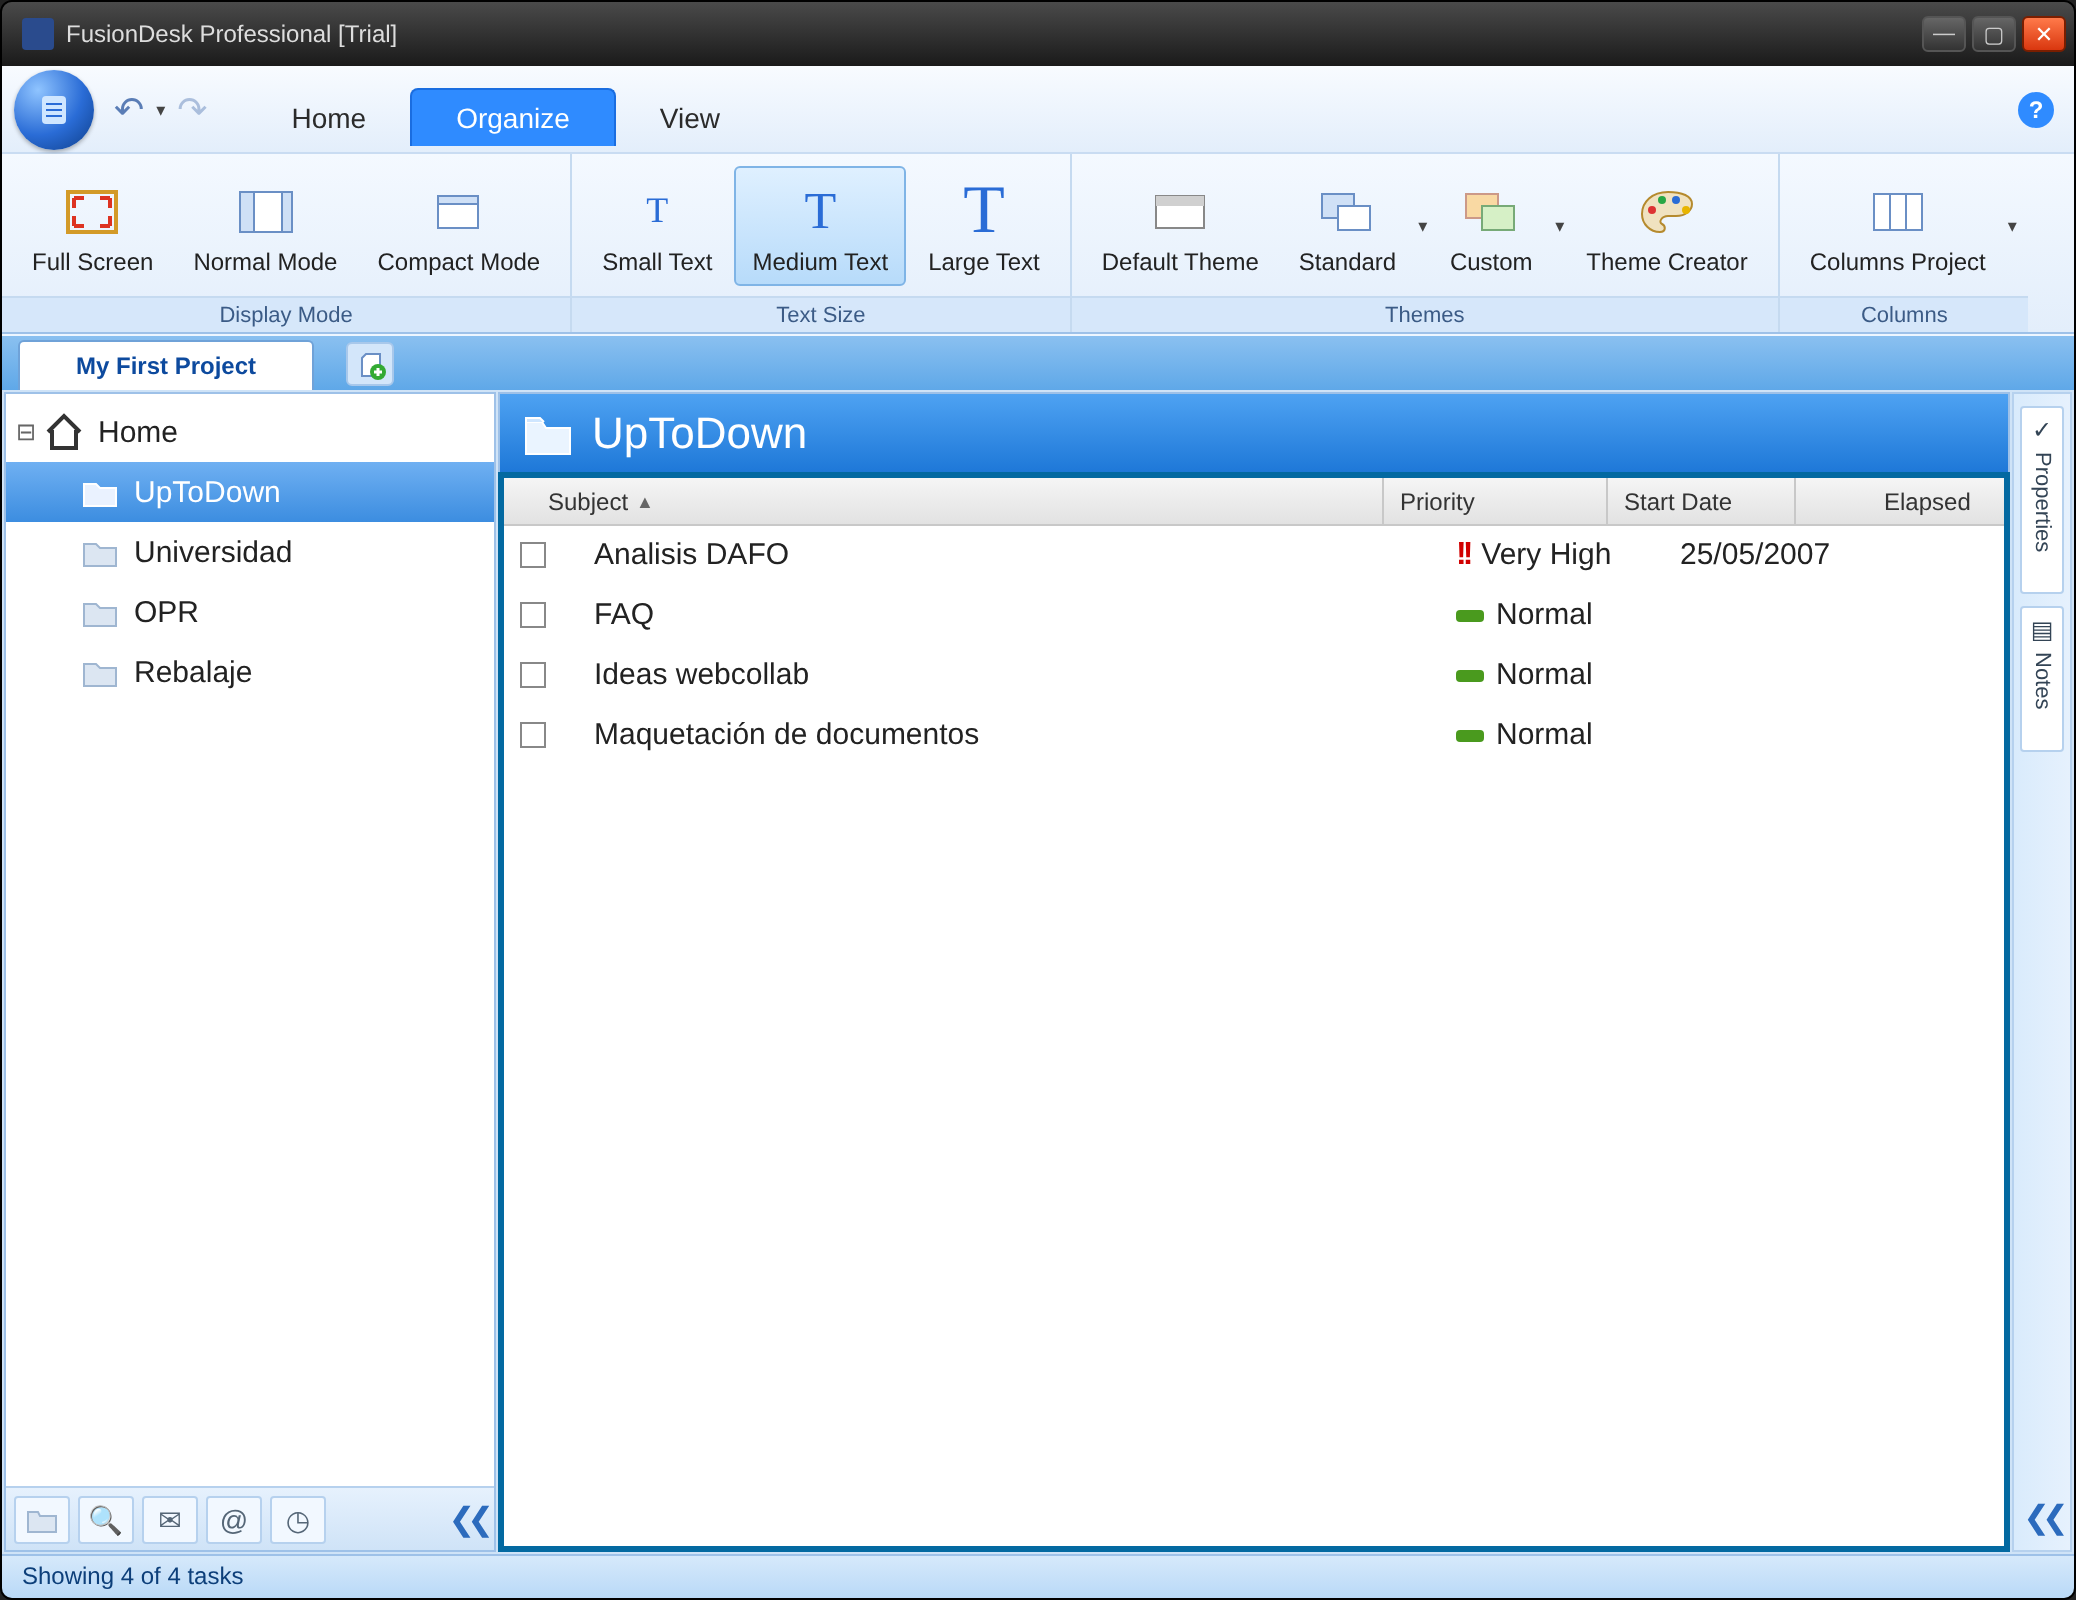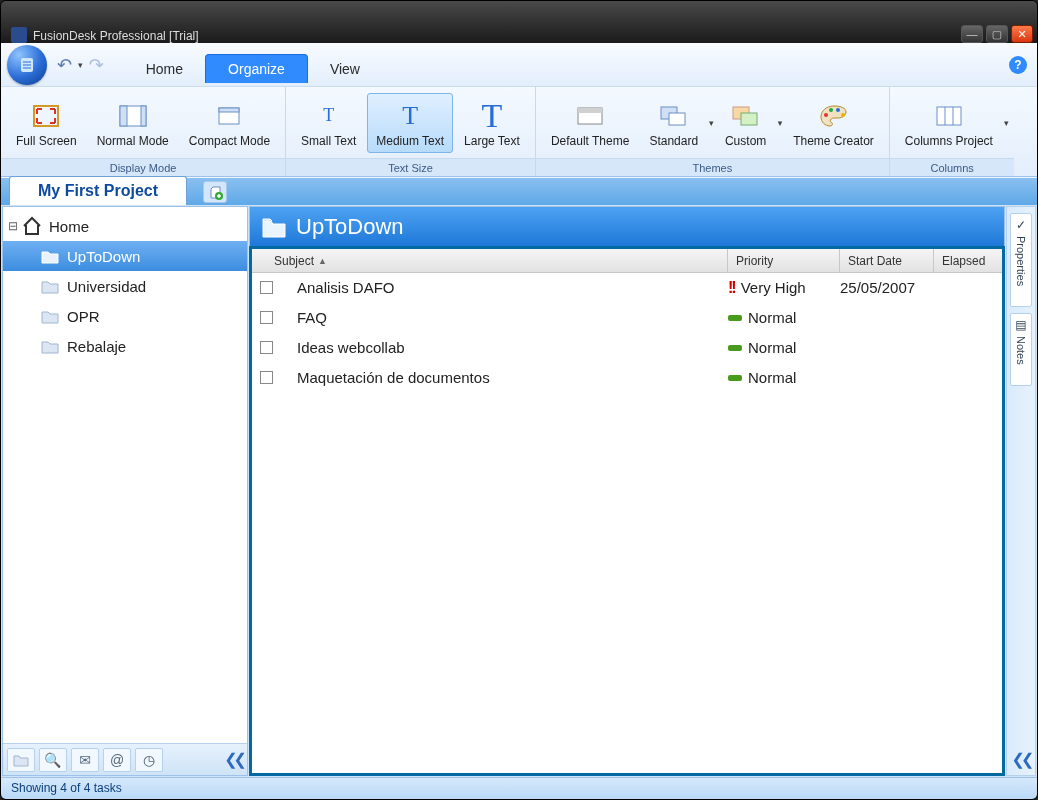--- a/index.html
+++ b/index.html
@@ -1,19 +1,19 @@
 <!DOCTYPE html>
 <html><head>
 <meta charset="utf-8">
 <style>
   * { box-sizing: border-box; margin: 0; padding: 0; }
   html, body { width: 1038px; height: 800px; font-family: "Segoe UI", Tahoma, Arial, sans-serif; font-size: 12px; overflow: hidden; background: #222; }
   .window { width: 1038px; height: 800px; display: flex; flex-direction: column; border: 1px solid #000; border-radius: 6px; overflow: hidden; }
   
-  .titlebar { height: 42px; background: linear-gradient(to bottom,#4a4a4a,#1a1a1a); display:flex; align-items:flex-end; color:#ddd; padding:0 4px; font-size:12px; }
+  .titlebar { height: 32px; background: linear-gradient(to bottom,#4a4a4a,#1a1a1a); display:flex; align-items:center; color:#ddd; padding:0 4px; font-size:12px; }
   .titlebar .app-icon { width:16px; height:16px; background:#2a4b8d; margin:0 6px; border-radius:2px; }
   .titlebar .title { flex:1; }
   .titlebar .winbtns { display:flex; gap:3px; }
   .winbtn { width:22px; height:18px; display:flex; align-items:center; justify-content:center; border-radius:3px; border:1px solid #555; background:linear-gradient(to bottom,#666,#333); color:#ccc; font-size:11px; }
   .winbtn.close { background:linear-gradient(to bottom,#ff7a4a,#d9370f); border-color:#7a1e00; color:#fff; }
   
   .ribbon-top { height:44px; background:linear-gradient(to bottom,#f8fbff,#e3eefb); display:flex; align-items:center; padding-left:4px; border-bottom:1px solid #c9dcf2; }
   .orb { width:40px; height:40px; border-radius:50%; background:radial-gradient(circle at 30% 25%,#8fc4ff,#2a6cd6 55%,#0d3d87); margin:2px 10px 2px 2px; display:flex; align-items:center; justify-content:center; color:#fff; font-size:18px; box-shadow:0 1px 2px rgba(0,0,0,.3); }
   .qat { display:flex; align-items:center; gap:6px; margin-right:20px; color:#5a7db6; font-size:18px; }
   .qat span { cursor:default; }
@@ -26,21 +26,21 @@
   .ribgroup .cap { height:18px; background:#d6e7fa; text-align:center; font-size:11px; color:#3b5b86; line-height:18px; border-top:1px solid #c5daf0; }
   .rbtn { display:flex; flex-direction:column; align-items:center; justify-content:center; padding:4px 8px; border:1px solid transparent; border-radius:3px; min-width:60px; font-size:12px; color:#222; }
   .rbtn.sel { background:linear-gradient(to bottom,#dff0ff,#b7dbfa); border-color:#7fb4e6; }
   .rbtn .ic { height:36px; display:flex; align-items:center; justify-content:center; font-size:26px; }
   .rbtn .ic.small { font-size:18px; }
   .rbtn .ic.big  { font-size:34px; }
   .rbtn .lab { white-space:nowrap; }
   .drop-ar { font-size:9px; color:#444; margin-left:2px; align-self:center; }
   
   .projstrip { height:28px; background:linear-gradient(to bottom,#8ac0f0,#5fa8e8); display:flex; align-items:flex-end; padding-left:8px; border-top:1px solid #eef6ff; }
-  .projtab { background:#fff; border:1px solid #6fa2d8; border-bottom:none; padding:5px 28px; color:#0d4a9e; font-weight:bold; border-radius:3px 3px 0 0; font-size:16px; }
+  .projtab { background:#fff; border:1px solid #6fa2d8; border-bottom:none; padding:5px 28px; color:#0d4a9e; font-weight:bold; border-radius:3px 3px 0 0; font-size:12px; }
   .projnew { width:24px; height:22px; margin-left:16px; background:#d3e6fa; border:1px solid #a8c8eb; border-radius:3px; display:flex; align-items:center; justify-content:center; margin-bottom:2px;}
   .projnew svg { width:16px; height:16px; }
   
   .main { flex:1; display:flex; background:#cfe3f7; min-height:0; }
   .sidebar { width:246px; background:#fff; border:1px solid #9ec1e8; margin:1px; display:flex; flex-direction:column; }
   .tree { flex:1; overflow:auto; padding-top:4px;}
   .tree-row { display:flex; align-items:center; height:30px; font-size:15px; color:#222; padding-left:4px; }
   .tree-row.home { font-weight:normal; }
   .tree-row .tw { width:12px; text-align:center; color:#666; font-size:12px; margin-right:2px;}
   .tree-row .nic { width:22px; height:22px; margin-right:6px; display:flex; align-items:center; justify-content:center;}
@@ -52,21 +52,21 @@
   
   .content { flex:1; display:flex; flex-direction:column; margin:1px 1px 1px 0; min-width:0; }
   .chead { height:40px; background:linear-gradient(to bottom,#4ea2f2,#1e78d8); color:#fff; display:flex; align-items:center; padding-left:10px; font-size:22px; border:1px solid #9ec1e8; border-bottom:none;}
   .chead .fic { width:28px; height:28px; margin-right:8px; }
   .grid { flex:1; background:#fff; border:3px solid #0369a1; display:flex; flex-direction:column; min-height:0;}
   .ghead { height:24px; background:linear-gradient(to bottom,#f5f5f5,#e2e2e2); border-bottom:1px solid #c8c8c8; display:flex; font-size:12px; color:#333;}
   .gh { border-right:1px solid #c8c8c8; padding:4px 8px; display:flex; align-items:center; gap:4px;}
   .gh.subject { flex:1; padding-left:22px;}
   .gh.pri { width:112px;}
   .gh.date { width:94px;}
-  .gh.elap { width:68px; border-right:none;}
+  .gh.elap { width:68px; border-right:none;margin-left:36px;}
   .gbody { flex:1; overflow:auto;}
   .grow { height:30px; display:flex; align-items:center; font-size:15px; color:#222; border-bottom:1px solid transparent;}
   .gc.subject { flex:1; display:flex; align-items:center; gap:24px; padding-left:8px;}
   .gc.pri { width:112px; display:flex; align-items:center; gap:6px;}
   .gc.date { width:94px;}
   .gc.elap { width:68px;}
   .chk { width:13px; height:13px; border:1px solid #888; background:#fff;}
   .pri-vh { color:#d10000; font-weight:bold; letter-spacing:-2px; font-size:16px;}
   .pri-n  { width:14px; height:6px; background:#4a9a1e; border-radius:2px; display:inline-block;}
   

